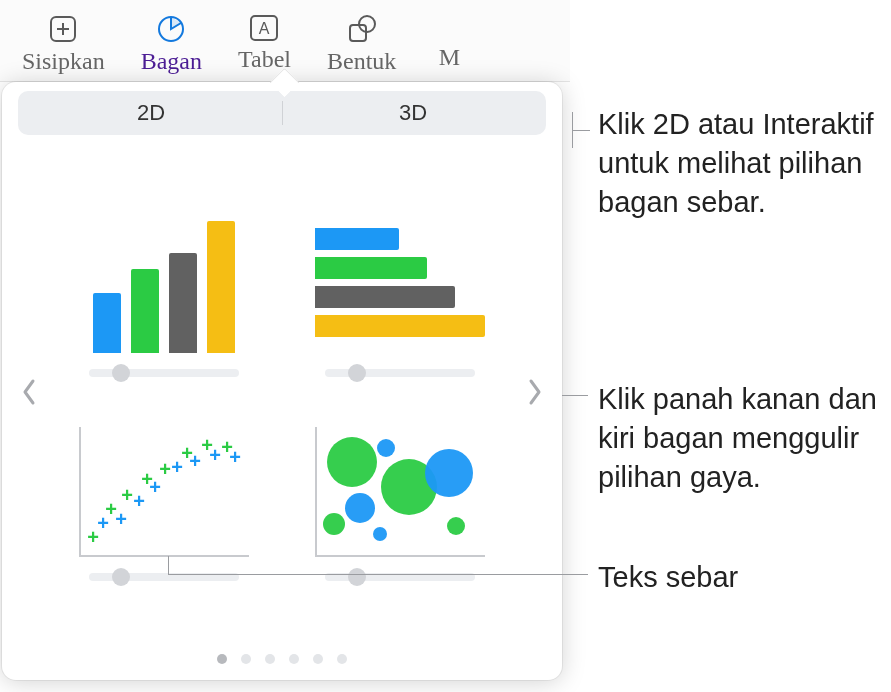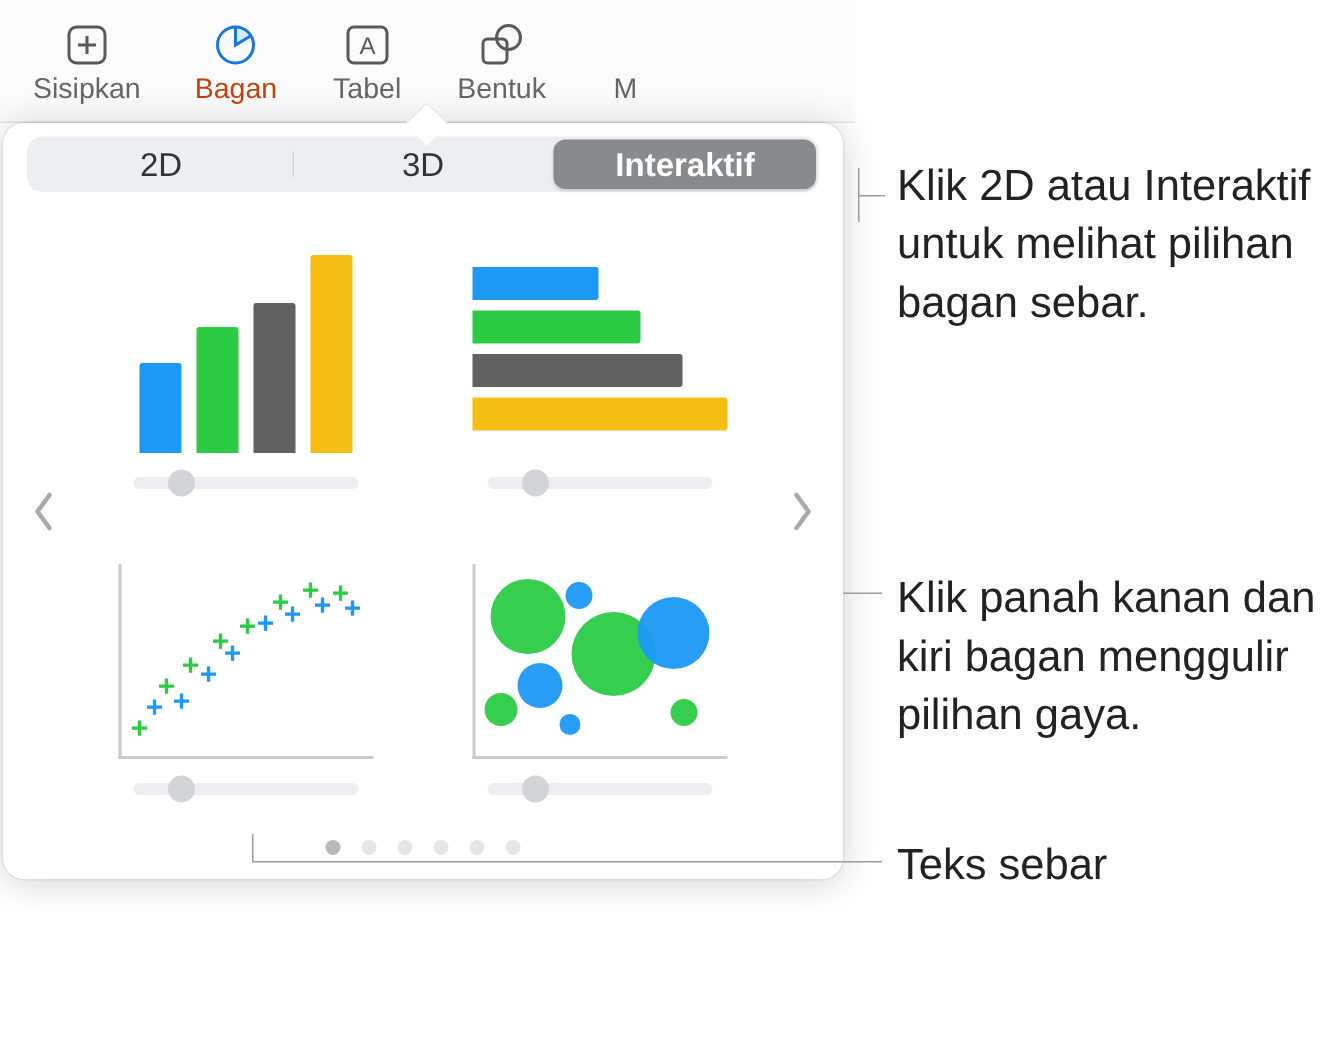--- a/index.html
+++ b/index.html
@@ -36,29 +36,29 @@
       color: #1379de;
     }
     .toolbar-icon {
       width: 34px;
       height: 34px;
       margin-bottom: 4px;
       display: flex;
       align-items: center;
       justify-content: center;
     }
-    .toolbar-label { font-size: 19px; color: #666; }
-    .toolbar-item.active .toolbar-label { color: #c2410c; }
+    .toolbar-label { font-size: 24px; color: #666; font-family: Liberation Serif, serif; }
+    .toolbar-item.active .toolbar-label { color: #4c1d95; }
 
     .popover {
       position: absolute;
       top: 82px;
       left: 2px;
       width: 560px;
-      height: 504px;
+      height: 598px;
       background: #fff;
       border-radius: 14px;
       box-shadow: 0 2px 24px rgba(0,0,0,0.18), 0 0 0 1px rgba(0,0,0,0.06);
       padding: 9px 16px 14px 16px;
       display: flex;
       flex-direction: column;
     }
     .popover::before {
       content: "";
       position: absolute;
@@ -290,23 +290,20 @@
 </div>
 
 <div class="popover">
 
   <div class="seg">
     <div class="seg-item">
         <span>2D</span>
       </div>
     <div class="seg-item">
         <span>3D</span>
-      </div>
-    <div class="seg-item selected">
-        <span>Interaktif</span>
       </div>
   </div>
 
   <div class="grid-area">
 
     <div class="arrow-btn arrow-left">
       <svg width="16" height="28" viewBox="0 0 16 28" fill="none" stroke="#a8aaae" stroke-width="3" stroke-linecap="round" stroke-linejoin="round">
           <polyline points="12,3 4,14 12,25"></polyline>
         </svg>
     </div>

